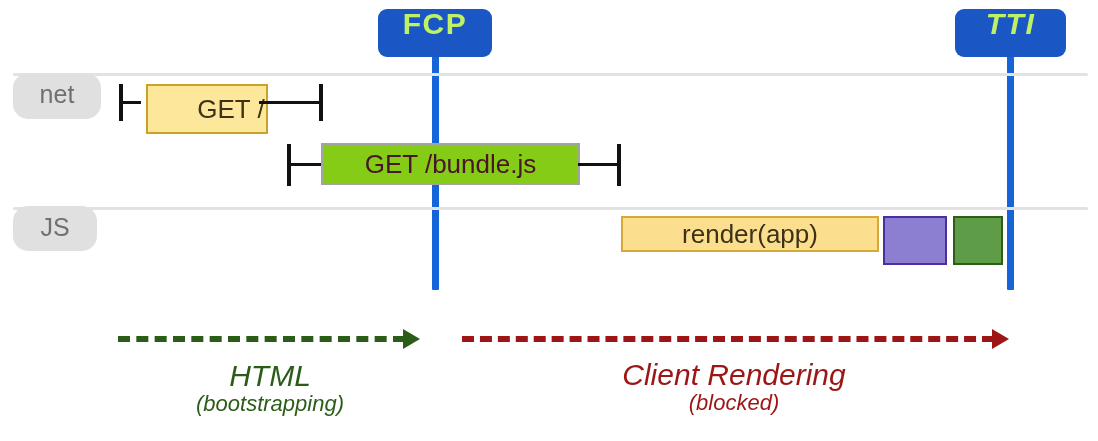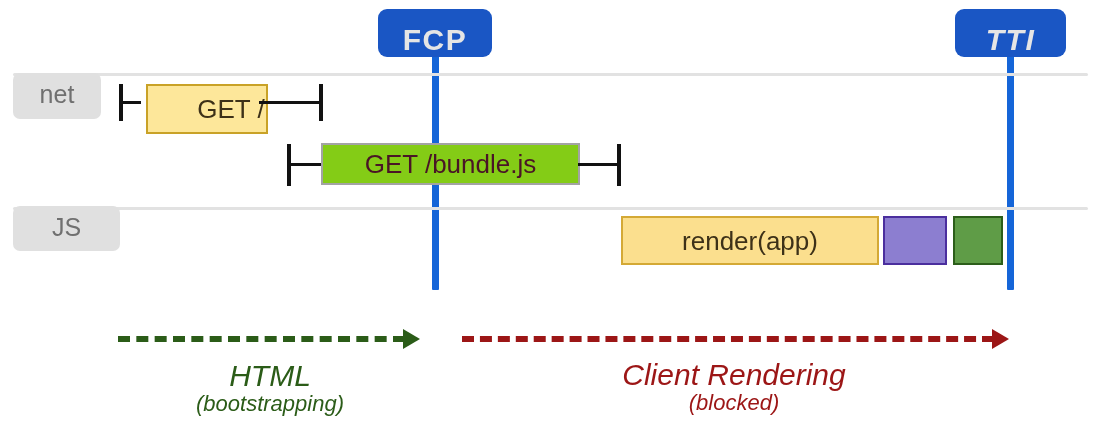--- a/index.html
+++ b/index.html
@@ -16,24 +16,24 @@
     width: 1098px;
     height: 441px;
     background: #ffffff;
     overflow: hidden;
   }
 
   
   .marker-badge {
     position: absolute;
     display: flex;
-    align-items: flex-end;
+    align-items: flex-start;
     justify-content: center;
     background: #1a56c4;
-    color: #e5e5e5;
+    color: #bef264;
     border-radius: 9px;
     font-weight: bold;
     font-size: 30px;
     letter-spacing: 1.5px;
     line-height: 1;
     box-sizing: border-box;
     padding-bottom: 2px;
   }
   .marker-line {
     position: absolute;
@@ -48,21 +48,21 @@
     height: 3px;
     background: #e2e2e2;
     border-radius: 2px;
   }
   .lane-pill {
     position: absolute;
     display: flex;
     align-items: center;
     justify-content: center;
     background: #e0e0e0;
-    border-radius: 7px;
+    border-radius: 15px;
     color: #707070;
     font-size: 25px;
     box-sizing: border-box;
     padding-bottom: 3px;
   }
 
   
   .bar {
     position: absolute;
     display: flex;
@@ -155,41 +155,41 @@
 
   <div class="marker-line" style="left:432px; top:50px; height:240px;"></div>
   <div class="marker-line" style="left:1007px; top:50px; height:240px;"></div>
 
   <div class="lane-rule" style="left:13px; top:73px; width:1075px;"></div>
   <div class="lane-rule" style="left:13px; top:207px; width:1075px;"></div>
 
   <div class="lane-pill" style="left:13px; top:73px; width:88px; height:46px;">
     <span>net</span>
   </div>
-  <div class="lane-pill" style="left:13px; top:206px; width:107px; height:45px;">
+  <div class="lane-pill" style="left:13px; top:206px; width:84px; height:45px;">
     <span>JS</span>
   </div>
 
   <div class="whisker-cap" style="left:119px; top:84px; height:37px;"></div>
   <div class="whisker-stem" style="left:121px; top:101px; width:20px;"></div>
   <div class="bar bar-get-root" style="left:146px; top:84px; width:122px; height:50px;padding-left:48px;">
     <span>GET /</span>
   </div>
   <div class="whisker-stem" style="left:259px; top:101px; width:64px;"></div>
   <div class="whisker-cap" style="left:319px; top:84px; height:37px;"></div>
 
   <div class="whisker-cap" style="left:287px; top:144px; height:42px;"></div>
   <div class="whisker-stem" style="left:289px; top:163px; width:34px;"></div>
   <div class="bar bar-bundle" style="left:321px; top:143px; width:259px; height:42px;">
     <span>GET /bundle.js</span>
   </div>
   <div class="whisker-stem" style="left:578px; top:163px; width:42px;"></div>
   <div class="whisker-cap" style="left:617px; top:144px; height:42px;"></div>
 
-  <div class="bar bar-render" style="left:621px; top:216px; width:258px; height:49px;text-align:center;">
+  <div class="bar bar-render" style="left:621px; top:216px; width:258px; height:36px;text-align:center;">
     <span>render(app)</span>
   </div>
   <div class="bar bar-task-purple" style="left:883px; top:216px; width:64px; height:49px;"></div>
   <div class="bar bar-task-green" style="left:953px; top:216px; width:50px; height:49px;"></div>
 
   <div class="marker-badge" style="left:378px; top:9px; width:114px; height:48px;">
     <span>FCP</span>
   </div>
   <div class="marker-badge" style="left:955px; top:9px; width:111px; height:48px;font-style:italic;">
     <span>TTI</span>

